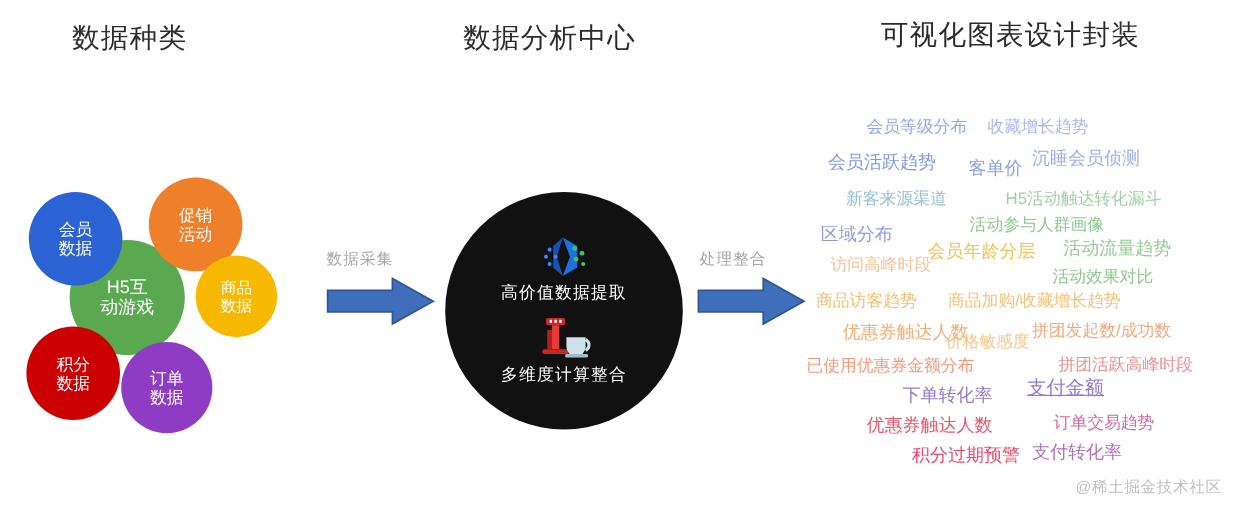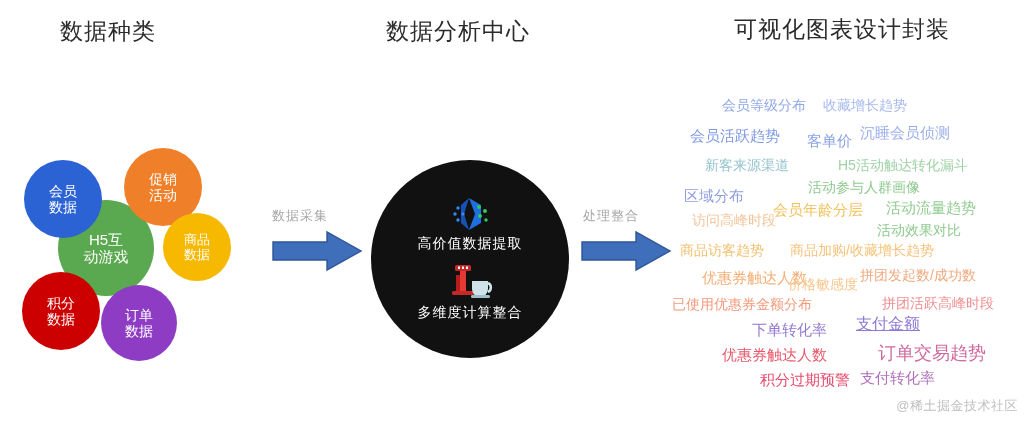--- a/index.html
+++ b/index.html
@@ -228,20 +228,20 @@
       <div class="word" style="left: 20px; top: 163px; font-size: 14px; color: rgb(242, 192, 112);">商品访客趋势</div>
       <div class="word" style="left: 130px; top: 163px; font-size: 14px; color: rgb(245, 194, 120);">商品加购/收藏增长趋势</div>
       <div class="word" style="left: 42px; top: 190px; font-size: 15px; color: rgb(246, 174, 118);">优惠券触达人数</div>
       <div class="word" style="left: 128px; top: 197px; font-size: 14px; color: rgb(248, 198, 138);">价格敏感度</div>
       <div class="word" style="left: 200px; top: 188px; font-size: 14px; color: rgb(240, 169, 126);">拼团发起数/成功数</div>
       <div class="word" style="left: 12px; top: 217px; font-size: 14px; color: rgb(242, 154, 122);">已使用优惠券金额分布</div>
       <div class="word" style="left: 186px; top: 216px; font-size: 14px; color: rgb(239, 143, 144); margin-left: 36px;">拼团活跃高峰时段</div>
       <div class="word" style="left: 92px; top: 242px; font-size: 15px; color: rgb(145, 120, 208);">下单转化率</div>
       <div class="word" style="left: 196px; top: 236px; font-size: 16px; color: rgb(143, 122, 212); text-decoration: underline;">支付金额</div>
       <div class="word" style="left: 62px; top: 267px; font-size: 15px; color: rgb(232, 87, 106);">优惠券触达人数</div>
-      <div class="word" style="left: 218px; top: 265px; font-size: 18px; color: rgb(208, 106, 158); font-family: Liberation Mono, monospace;">订单交易趋势</div>
+      <div class="word" style="left: 218px; top: 265px; font-size: 14px; color: rgb(208, 106, 158);">订单交易趋势</div>
       <div class="word" style="left: 100px; top: 292px; font-size: 15px; color: rgb(232, 73, 106);">积分过期预警</div>
       <div class="word" style="left: 200px; top: 290px; font-size: 15px; color: rgb(176, 111, 187);">支付转化率</div>
     </div>
 
   <div id="watermark">@稀土掘金技术社区</div>
 
 </div>
 
 </body></html>

